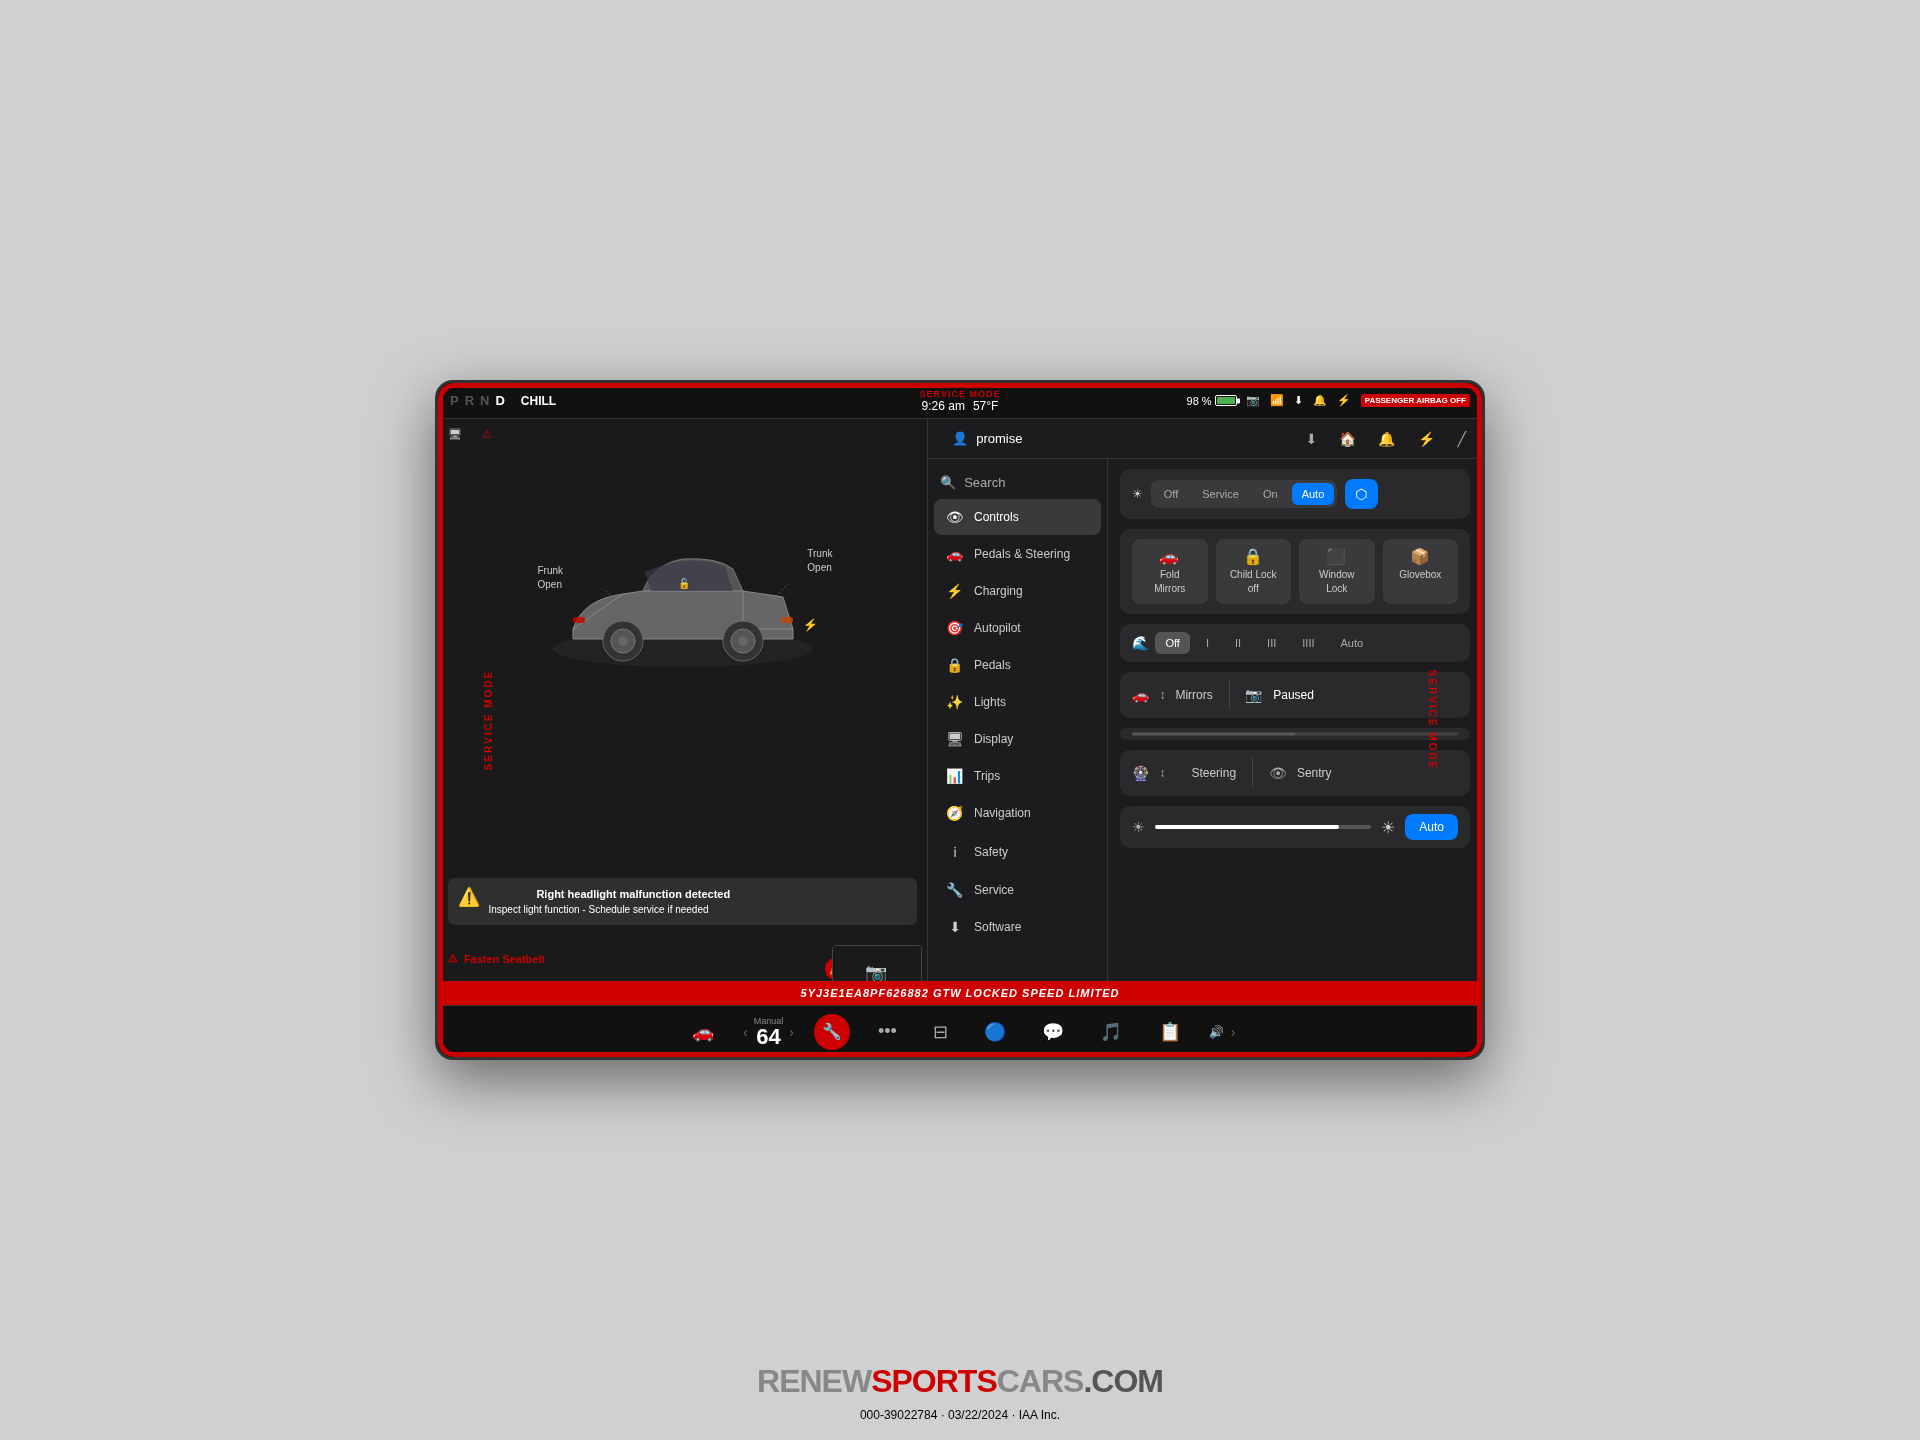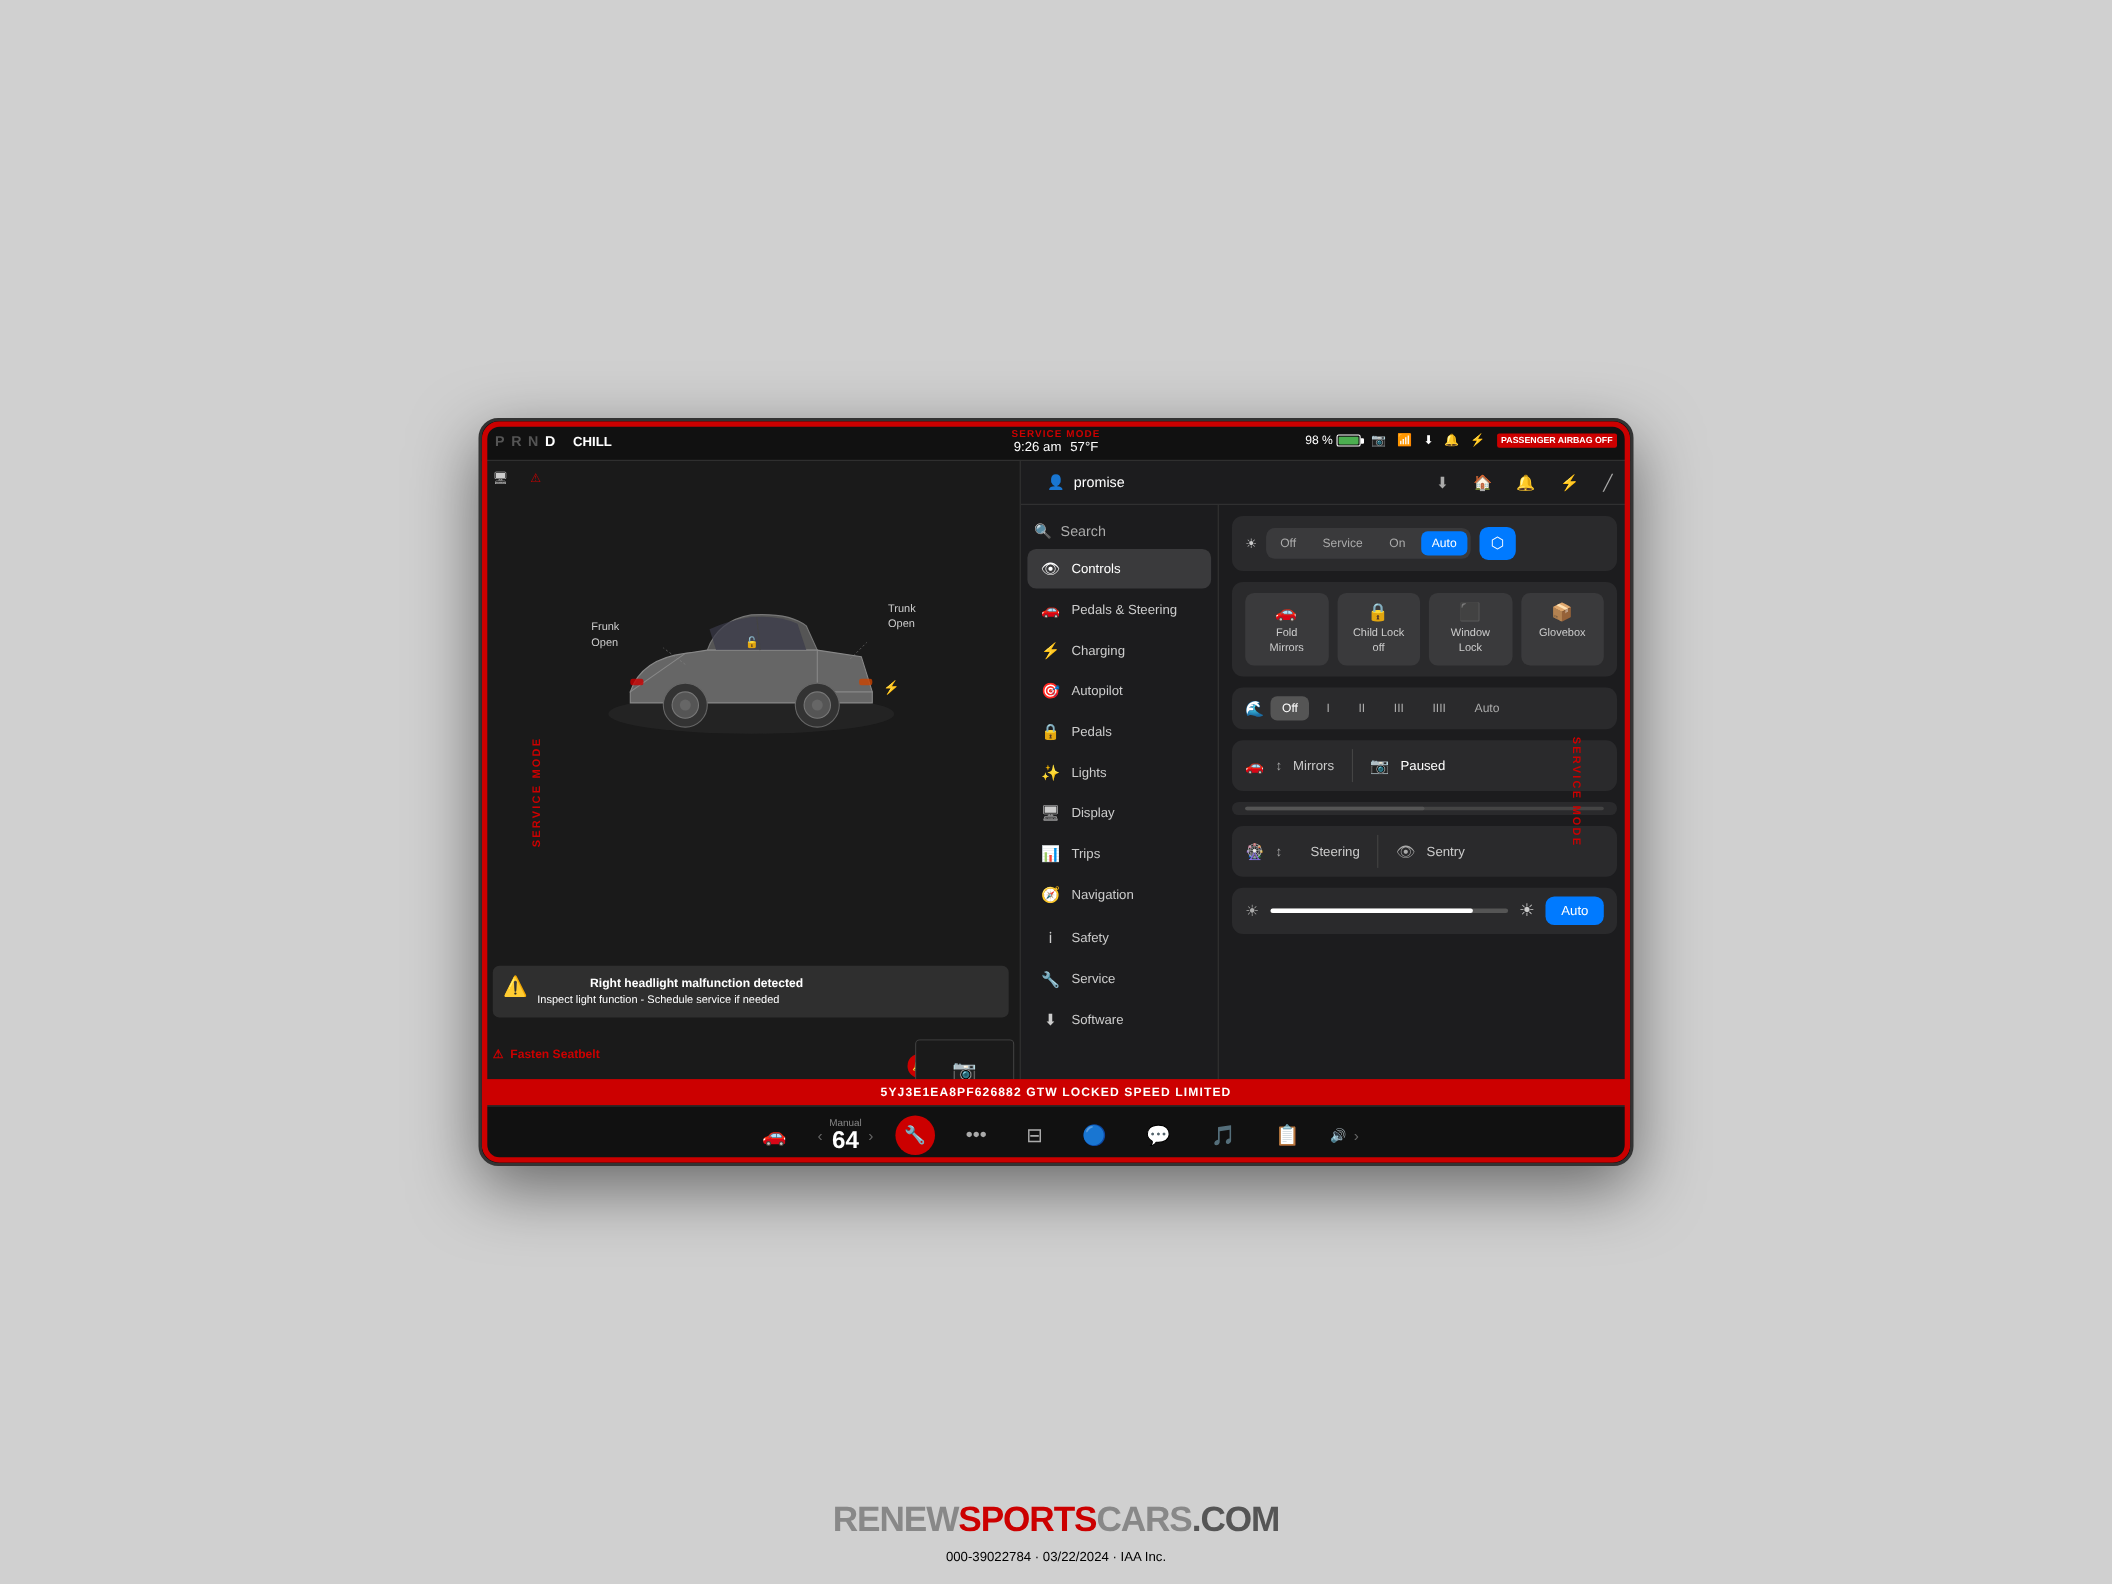--- a/index.html
+++ b/index.html
@@ -532,20 +532,21 @@
       background: #cc0000;
       height: 24px;
       display: flex;
       align-items: center;
       justify-content: center;
       color: #fff;
       font-size: 11px;
       font-weight: bold;
       letter-spacing: 1px;
       z-index: 50;
+      font-style: italic;
     }
 
     
     .taskbar {
       position: absolute;
       bottom: 0;
       left: 0;
       right: 0;
       height: 52px;
       background: #111;

